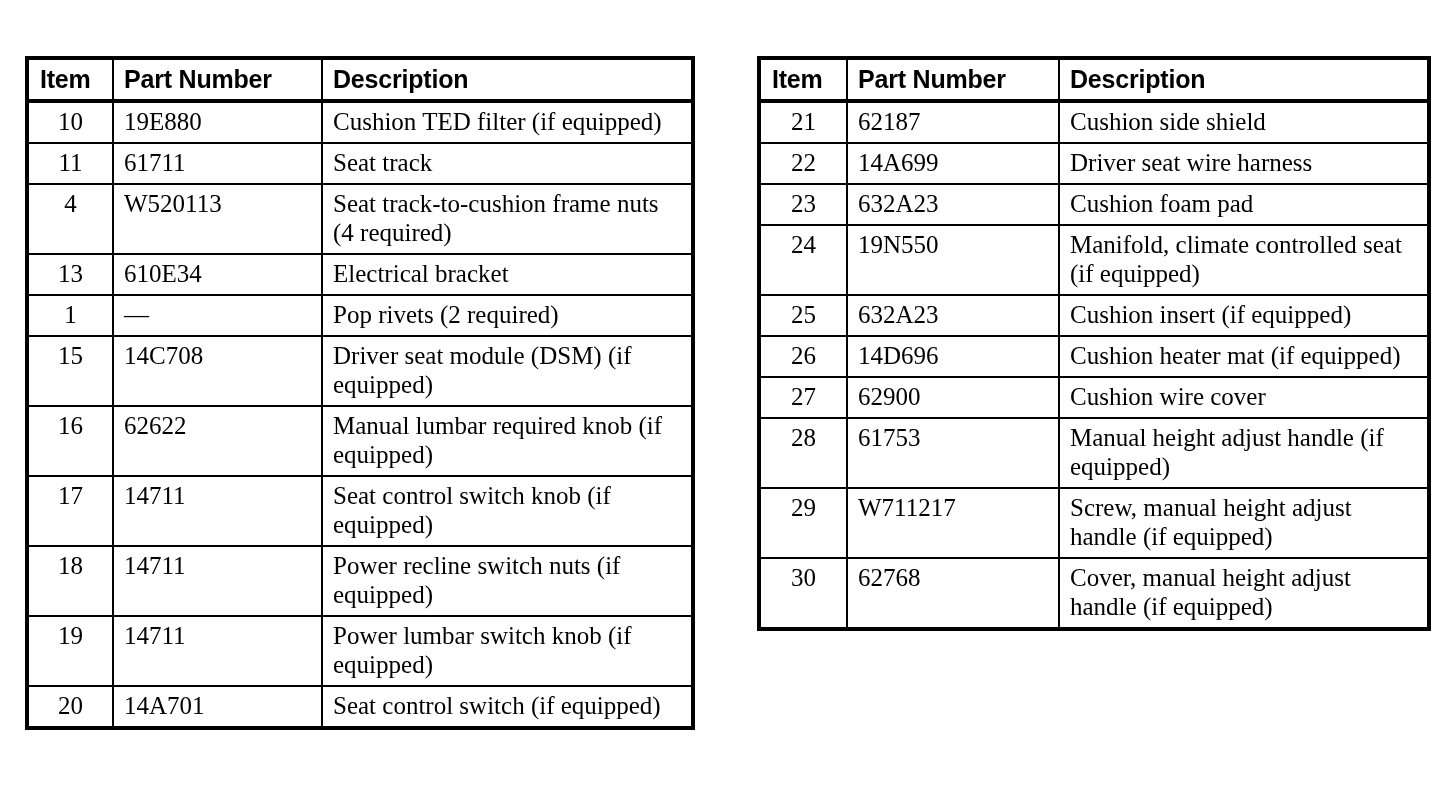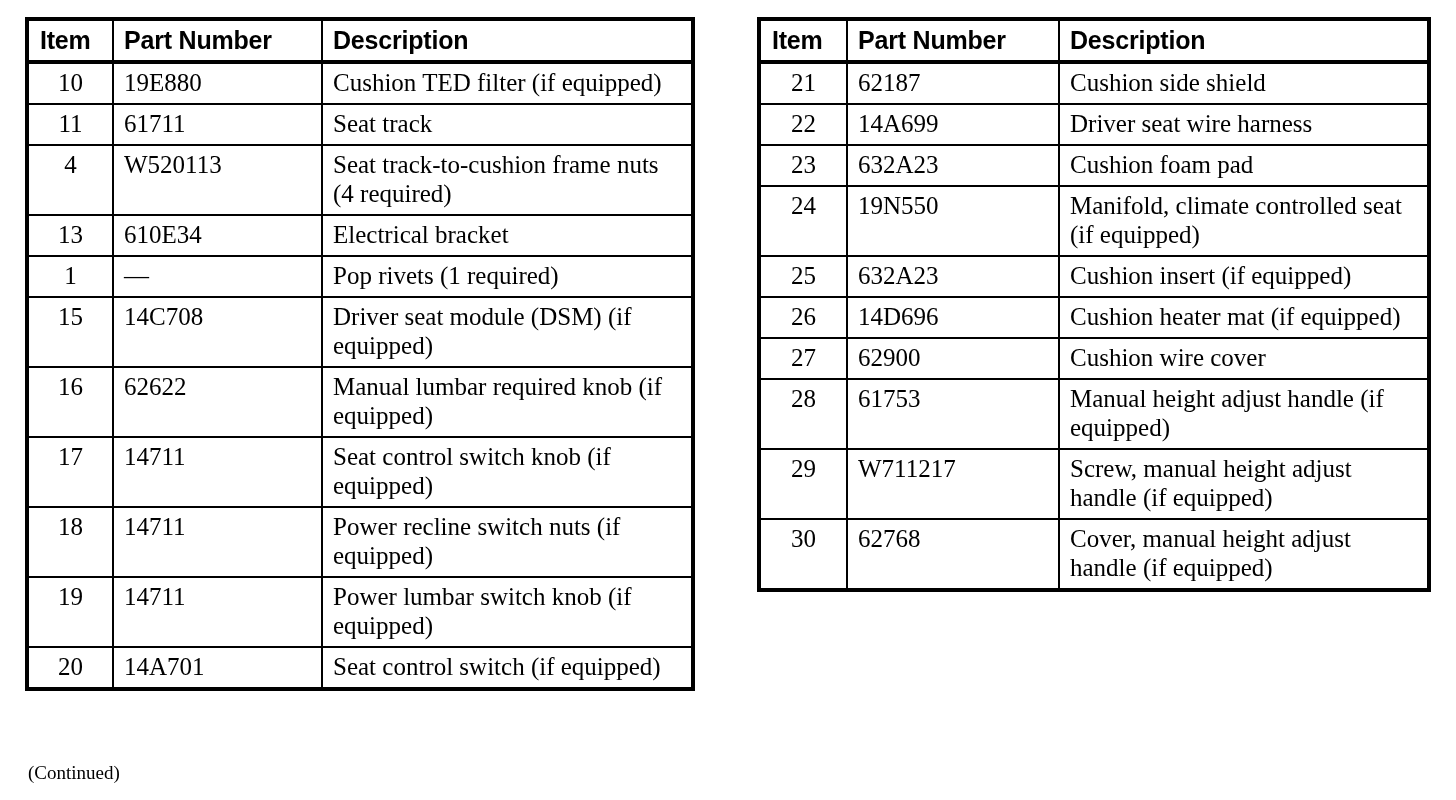--- a/index.html
+++ b/index.html
@@ -12,20 +12,21 @@
     height: 800px;
     position: relative;
     overflow: hidden;
     font-family: "Liberation Serif", serif;
     color: #000000;
   }
 
   .page {
     position: absolute;
     inset: 0;
+    margin-top: 39px;
   }
 
   
   .parts-table {
     position: absolute;
     border-collapse: collapse;
     table-layout: fixed;
     background: #ffffff;
     border: 4px solid #000000;
   }
@@ -129,21 +130,21 @@
           <td class="cell-desc">Seat track-to-cushion frame nuts (4 required)</td>
         </tr>
         <tr>
           <td class="cell-item">13</td>
           <td class="cell-part">610E34</td>
           <td class="cell-desc">Electrical bracket</td>
         </tr>
         <tr>
           <td class="cell-item">1</td>
           <td class="cell-part">—</td>
-          <td class="cell-desc">Pop rivets (1 required)</td>
+          <td class="cell-desc">Pop rivets (2 required)</td>
         </tr>
         <tr>
           <td class="cell-item">15</td>
           <td class="cell-part">14C708</td>
           <td class="cell-desc">Driver seat module (DSM) (if equipped)</td>
         </tr>
         <tr>
           <td class="cell-item">16</td>
           <td class="cell-part">62622</td>
           <td class="cell-desc">Manual lumbar required knob (if equipped)</td>

